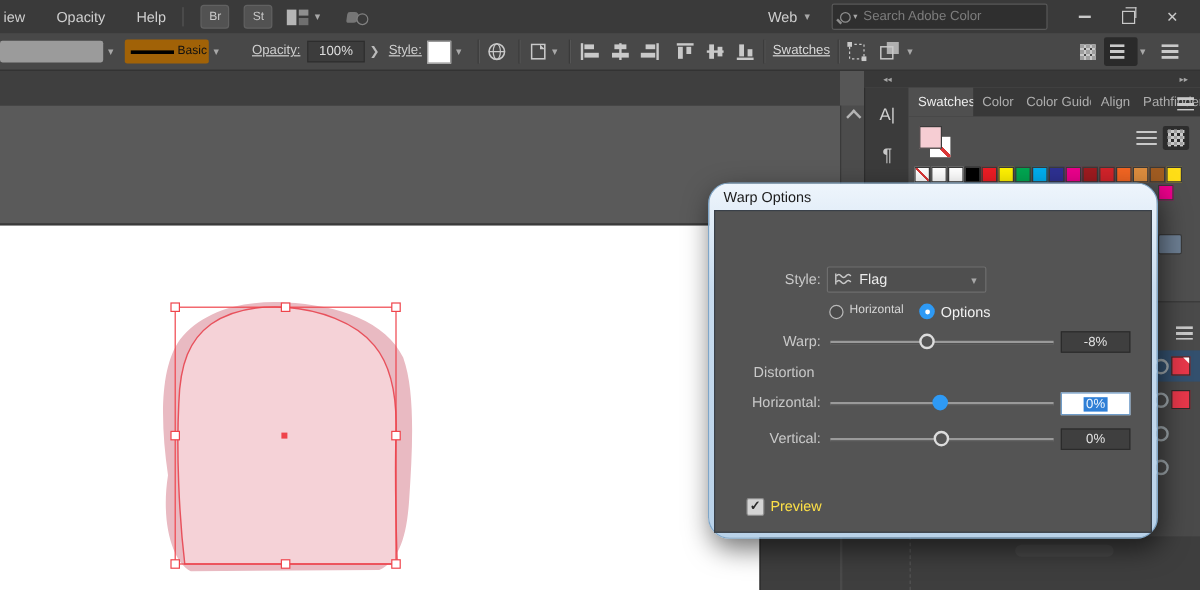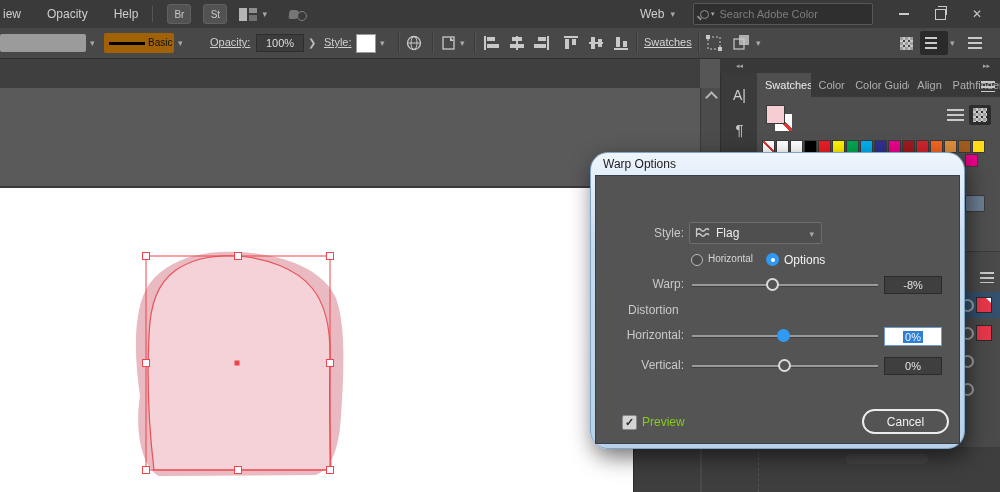--- a/index.html
+++ b/index.html
@@ -325,17 +325,16 @@
     <div class="val-field" style="left:288px;top:151px;background:#ffffff;border:1px solid #6f9cc8;height:17px">
       <span style="background:#2f7fd6;color:#eaf3fd;padding:0 2px">0%</span>
     </div>
 
     <div class="dlabel" style="left:14px;top:182px;width:74px">Vertical:</div>
     <div class="track" style="left:96px;top:189px;width:186px"></div>
     <div class="knob-hollow" style="left:182px;top:183px"></div>
     <div class="val-field" style="left:288px;top:181px">0%</div>
 
     <div id="chkbox">✓</div>
-    <span class="abs" style="left:46px;top:239px;font-size:12px;color:#84cc16">Preview</span>
-
-    <div class="pill-btn" style="left:266px;top:233px;width:83px">Cancel</div>
+    <span class="abs" style="left:46px;top:239px;font-size:12px;color:#fde047">Preview</span>
+
   </div>
 </div>
 
 </body></html>

